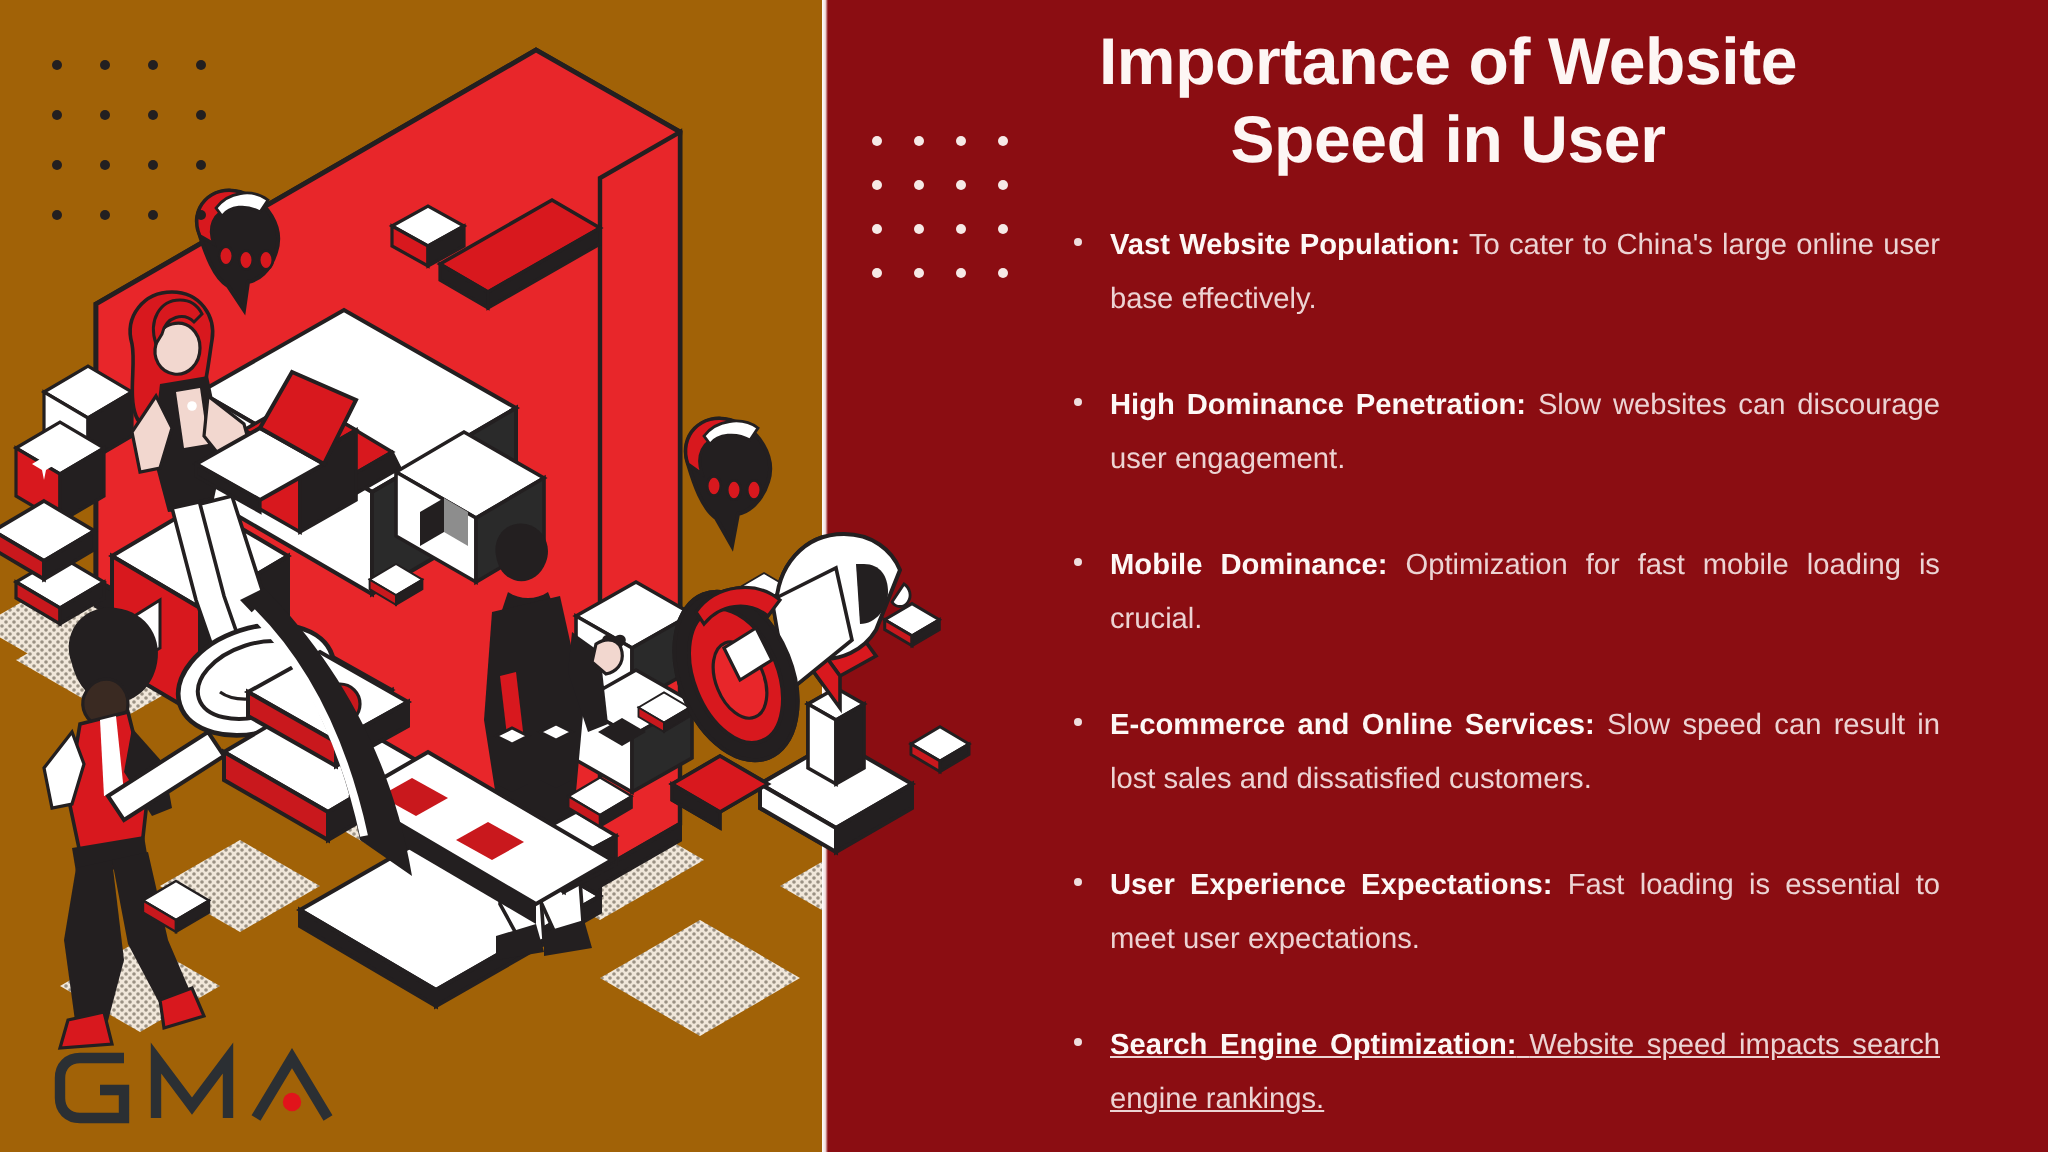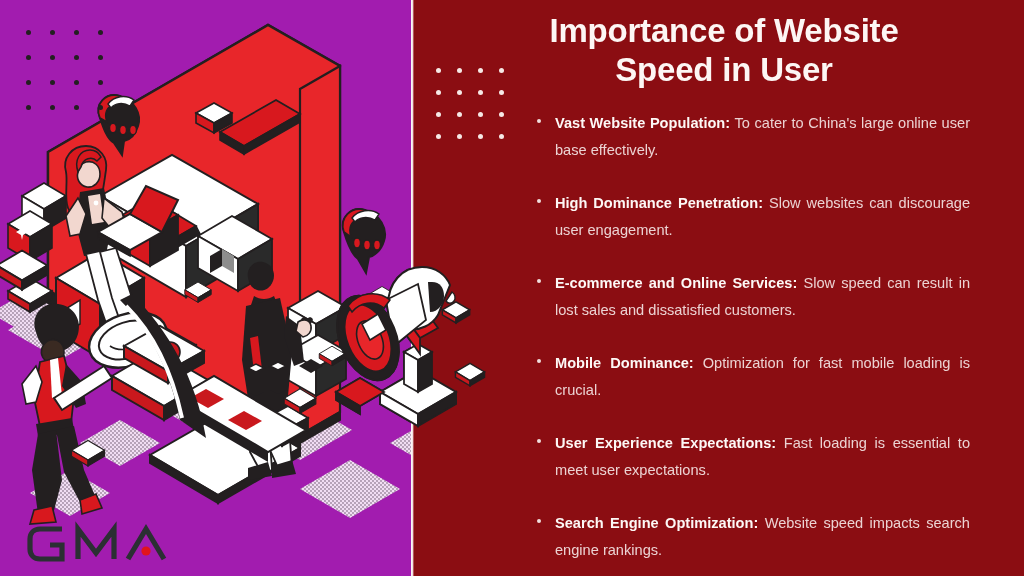--- a/index.html
+++ b/index.html
@@ -1,21 +1,21 @@
 <!DOCTYPE html>
 <html><head>
 <meta charset="utf-8">
 <style>
   html,body{margin:0;padding:0;}
   body{
     width:1024px;height:576px;overflow:hidden;
     background:#ffffff;
     font-family:"Liberation Sans", sans-serif;
   }
-  .slide{position:relative;width:1024px;height:576px;overflow:hidden;background:#a21caf;}
+  .slide{position:relative;width:1024px;height:576px;overflow:hidden;background:#a16207;}
 
   
   .red-panel{
     position:absolute;left:414px;top:0;width:610px;height:576px;
     background:#8b0d12;
   }
   .panel-seam{
     position:absolute;left:411px;top:0;width:3px;height:576px;
     background:linear-gradient(to right,#ffffff 0%,#f3dede 55%,#8b0d12 100%);
   }
@@ -30,21 +30,21 @@
 
   
   .bullets{
     position:absolute;left:533px;top:110px;width:437px;
   }
   .bullet{
     position:relative;padding-left:22px;margin-bottom:26px;
     color:#ecd3d3;font-size:14.6px;line-height:1.85;
     text-align:justify;
   }
-  .bullet:last-child{margin-bottom:0;}
+  .bullet:last-child{margin-bottom:0;text-decoration:underline;}
   .dot-marker{
     position:absolute;left:4px;top:9px;width:4px;height:4px;
     border-radius:50%;background:#f0dede;
   }
   .lead{color:#fdf8f6;font-weight:bold;}
 
   
   .dotgrid{position:absolute;display:grid;}
   .dotgrid span{border-radius:50%;}
   #dg-dark{left:26px;top:30px;grid-template-columns:repeat(4,24px);
@@ -437,28 +437,28 @@
     </div>
 
     <div class="bullet">
       <span class="dot-marker"></span>
       <span class="lead">High Dominance Penetration:</span>
       <span>Slow websites can discourage user engagement.</span>
     </div>
 
     <div class="bullet">
       <span class="dot-marker"></span>
+      <span class="lead">Mobile Dominance:</span>
+      <span>Optimization for fast mobile loading is crucial.</span>
+    </div>
+
+    <div class="bullet">
+      <span class="dot-marker"></span>
       <span class="lead">E-commerce and Online Services:</span>
       <span>Slow speed can result in lost sales and dissatisfied customers.</span>
-    </div>
-
-    <div class="bullet">
-      <span class="dot-marker"></span>
-      <span class="lead">Mobile Dominance:</span>
-      <span>Optimization for fast mobile loading is crucial.</span>
     </div>
 
     <div class="bullet">
       <span class="dot-marker"></span>
       <span class="lead">User Experience Expectations:</span>
       <span>Fast loading is essential to meet user expectations.</span>
     </div>
 
     <div class="bullet">
       <span class="dot-marker"></span>

